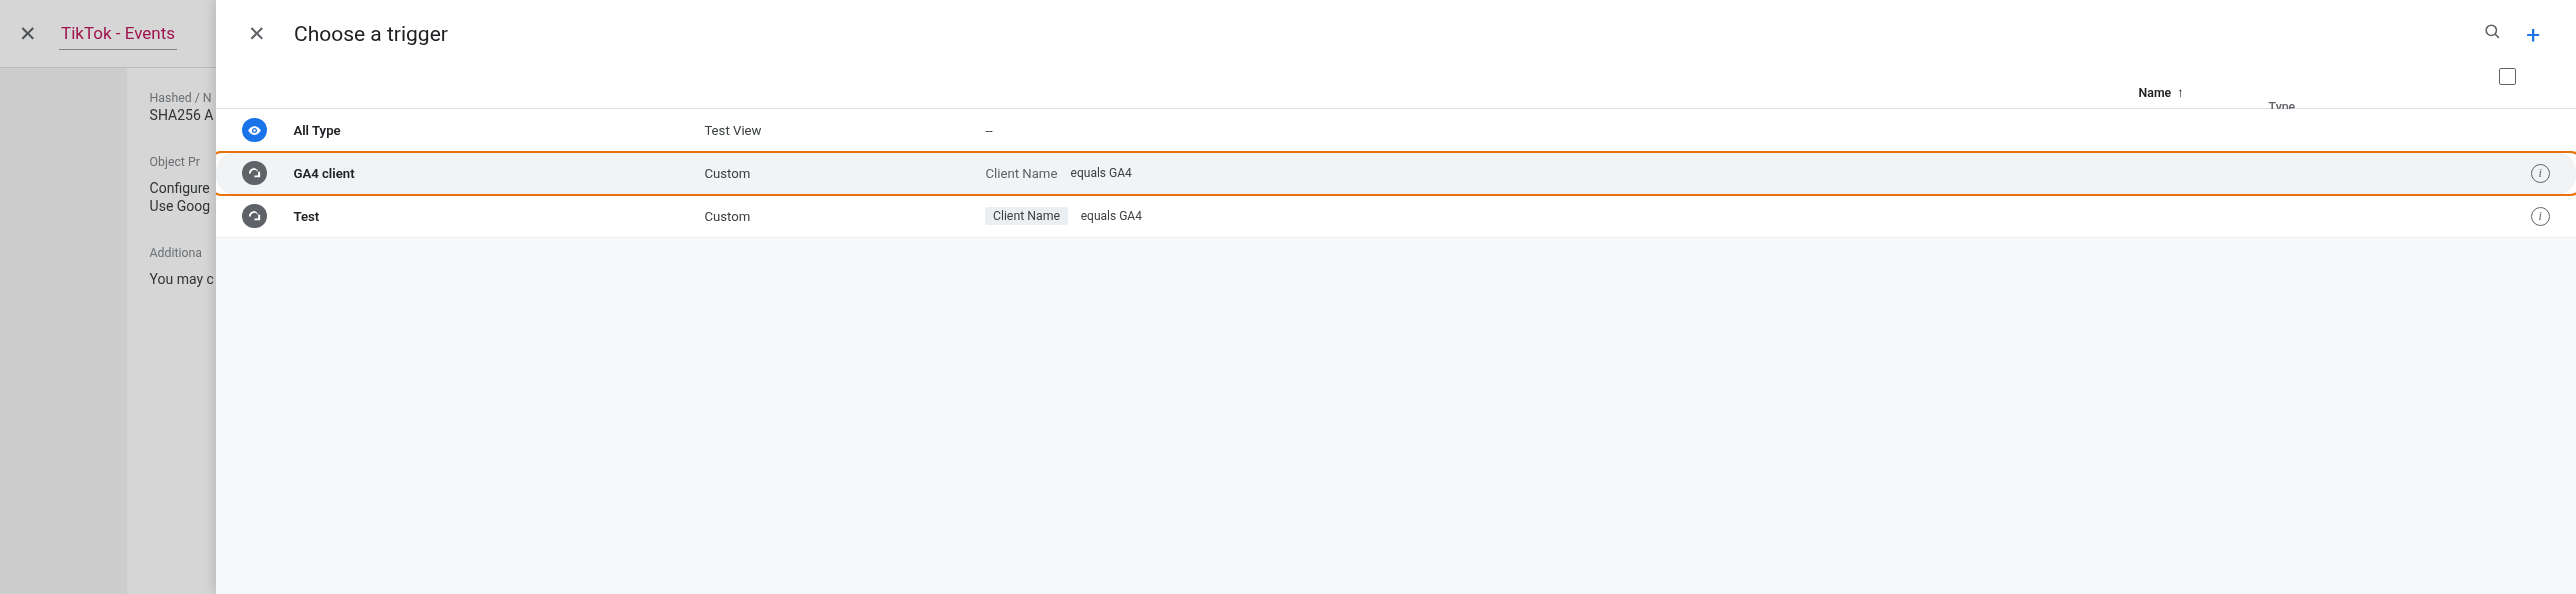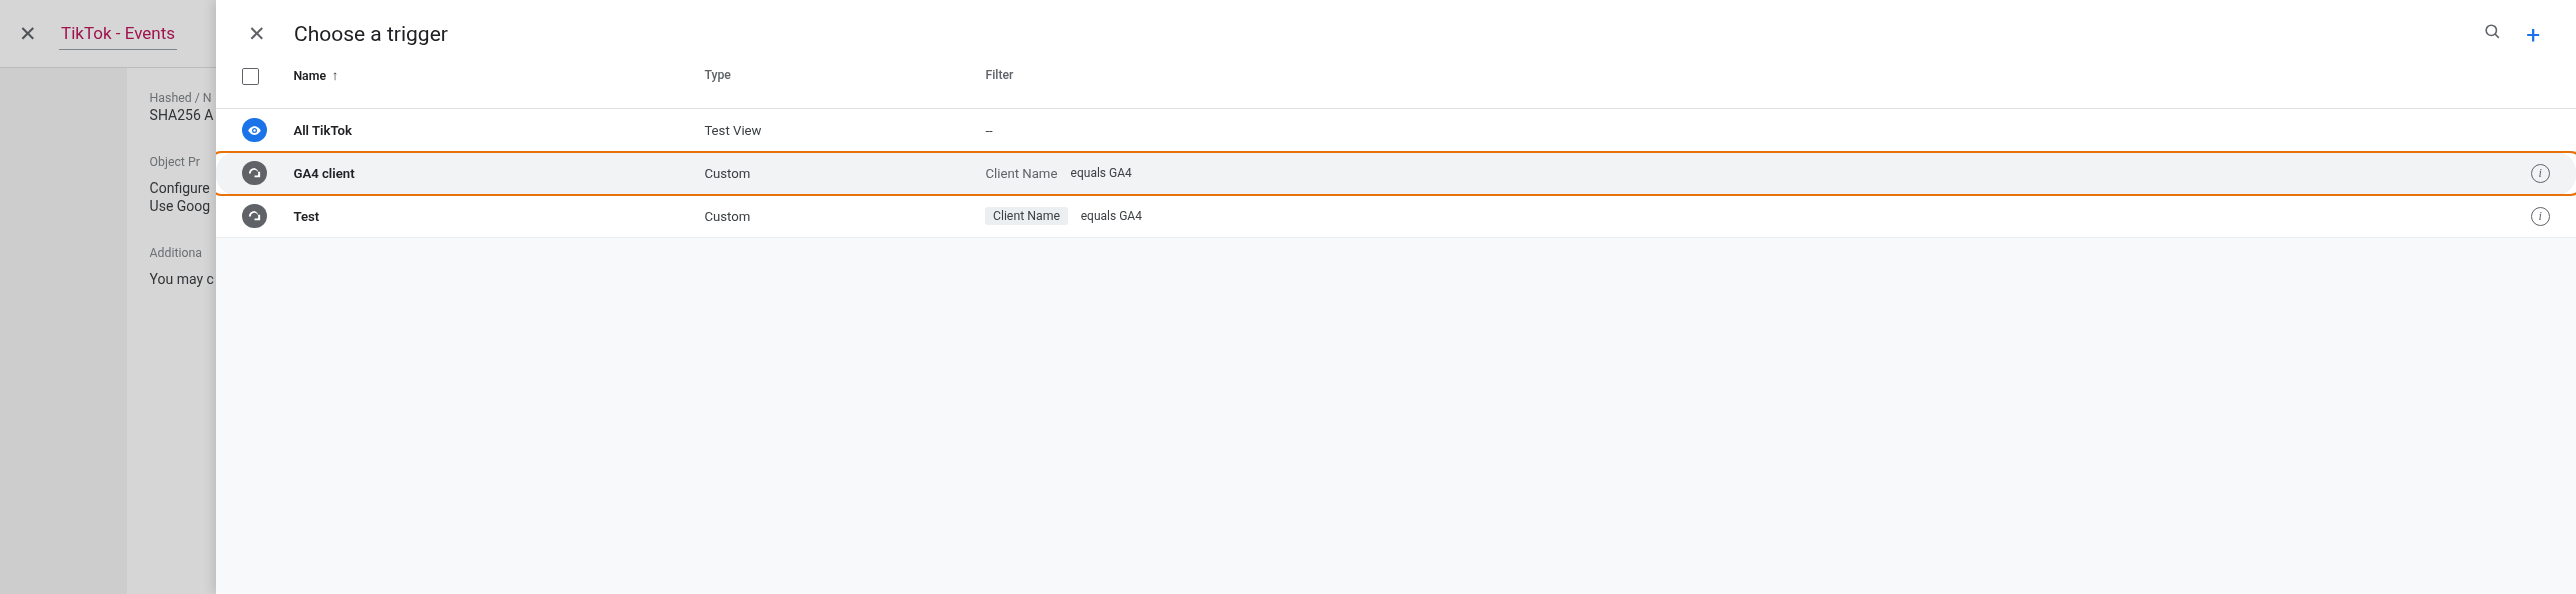--- a/index.html
+++ b/index.html
@@ -22,21 +22,21 @@
     
     .drawer { position: absolute; top: 0; bottom: 0; right: 0; left: 216px; background: #fff; box-shadow: -1.9px 0 11.3px rgba(0,0,0,0.15); display: flex; flex-direction: column; }
 
     .drawer-header { display: flex; align-items: center; height: 68px; padding: 0 26.4px; }
     .drawer-close { font-size: 21px; color: #5f6368; margin-right: 22.6px; cursor: pointer; padding: 5.7px; }
     .drawer-title { font-size: 21px; color: #202124; font-weight: 400; flex: 1; }
     .hdr-icon { color: #5f6368; font-size: 21px; padding: 7.5px; margin-left: 3.8px; cursor: pointer; }
     .hdr-plus { color: #1a73e8; font-size: 24.5px; padding: 5.7px 9.4px; cursor: pointer; margin-left: 7.5px; }
 
     
-    .table-head { display: flex; align-items: flex-start; padding: 0 26.4px; height: 41px; border-bottom: 0.9px solid #e0e0e0; font-size: 12.3px; font-weight: 500; color: #5f6368; }
+    .table-head { display: flex; align-items: flex-end; padding: 0 26.4px; height: 41px; border-bottom: 0.9px solid #e0e0e0; font-size: 12.3px; font-weight: 500; color: #5f6368; flex-direction: column; }
     .col-check { width: 51px; display: flex; align-items: center; }
     .check-box { width: 17px; height: 17px; border: 1.9px solid #5f6368; border-radius: 1.9px; }
     .col-name  { width: 411px; display: flex; align-items: center; color: #202124; font-weight: 600; }
     .sort-icon { margin-left: 5.7px; font-size: 13.2px; }
     .col-type  { width: 281px; }
     .col-filter{ flex: 1; display: flex; align-items: center; gap: 13.2px; }
     .col-info  { width: 45px; text-align: right; }
 
     .row { display: flex; align-items: center; padding: 0 26.4px; height: 43px; border-bottom: 0.9px solid #eceff1; font-size: 13.2px; color: #3c4043; cursor: pointer; position: relative; }
     .row.highlight { background: #f1f3f4; border-radius: 20px; }
@@ -117,21 +117,21 @@
     <div class="rows-wrap" id="rows">
         <div class="row-container">
           <div class="row">
             <div class="col-check">
               <div class="trigger-icon t-blue">
                 <svg class="eye-svg" viewBox="0 0 24 24">
                   <path d="M12 5c-5 0-9 4.5-10 7 1 2.5 5 7 10 7s9-4.5 10-7c-1-2.5-5-7-10-7zm0 11a4 4 0 110-8 4 4 0 010 8zm0-6a2 2 0 100 4 2 2 0 000-4z"></path>
                 </svg>
               </div>
             </div>
-            <div class="col-name">All TikTok</div>
+            <div class="col-name">All Type</div>
             <div class="col-type">Test View</div>
             <div class="col-filter">--</div>
             <div class="col-info"></div>
           </div>
         </div>
         <div class="row-container">
           <div class="row highlight">
             <div class="col-check">
               <div class="trigger-icon t-grey">
                 <svg class="swirl-svg" viewBox="0 0 24 24">

